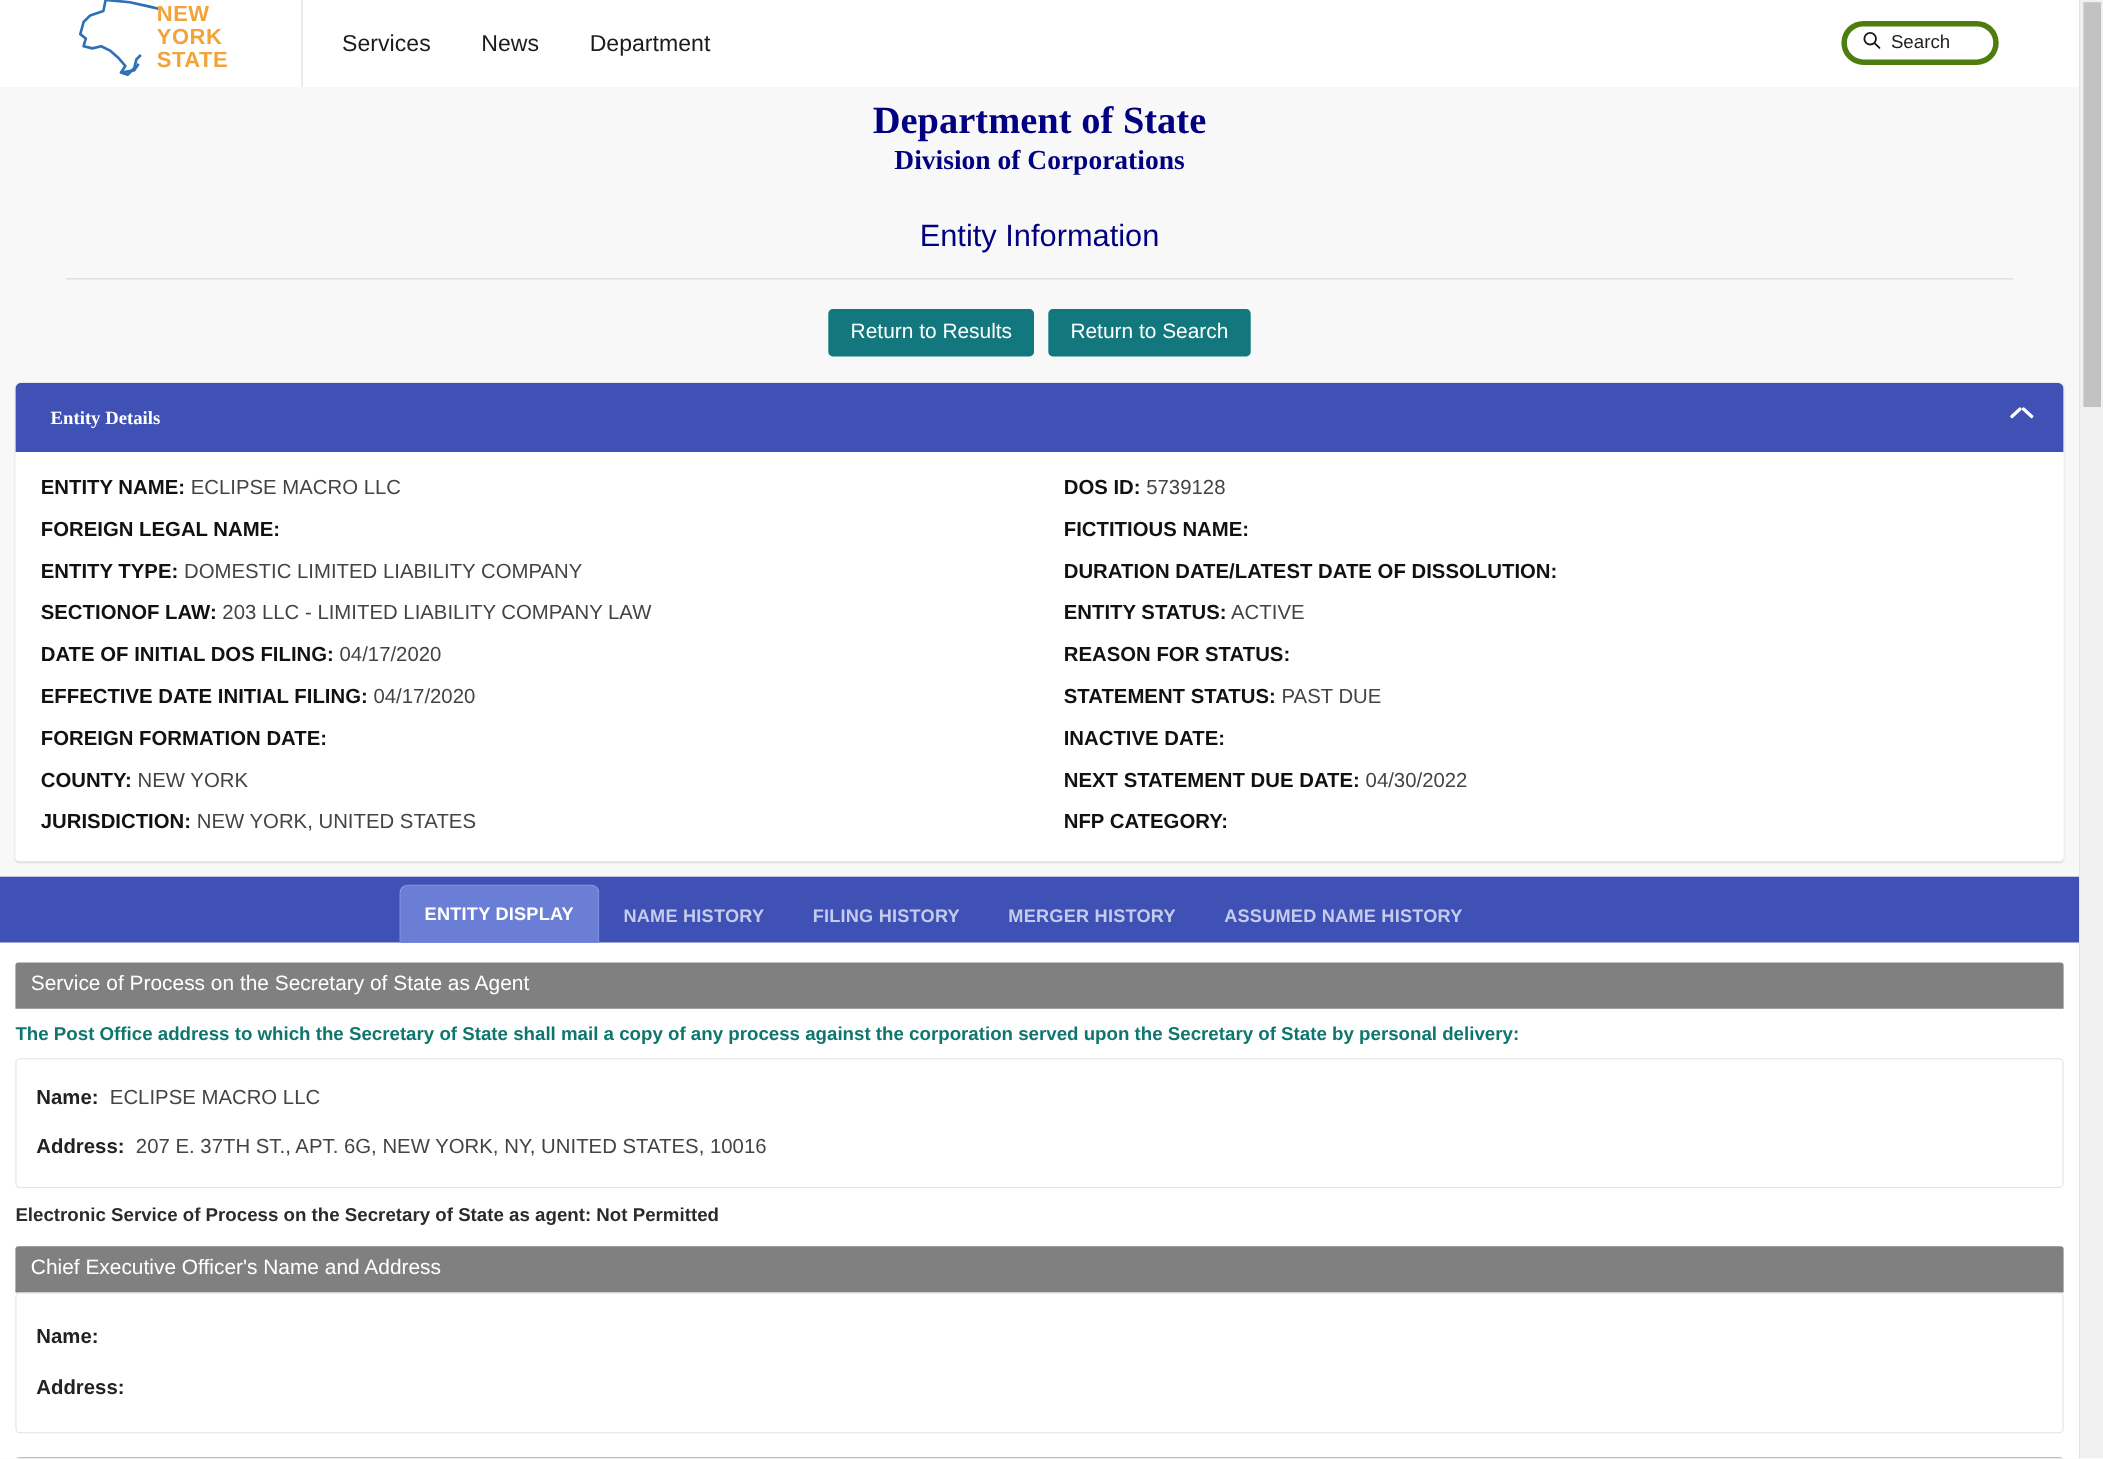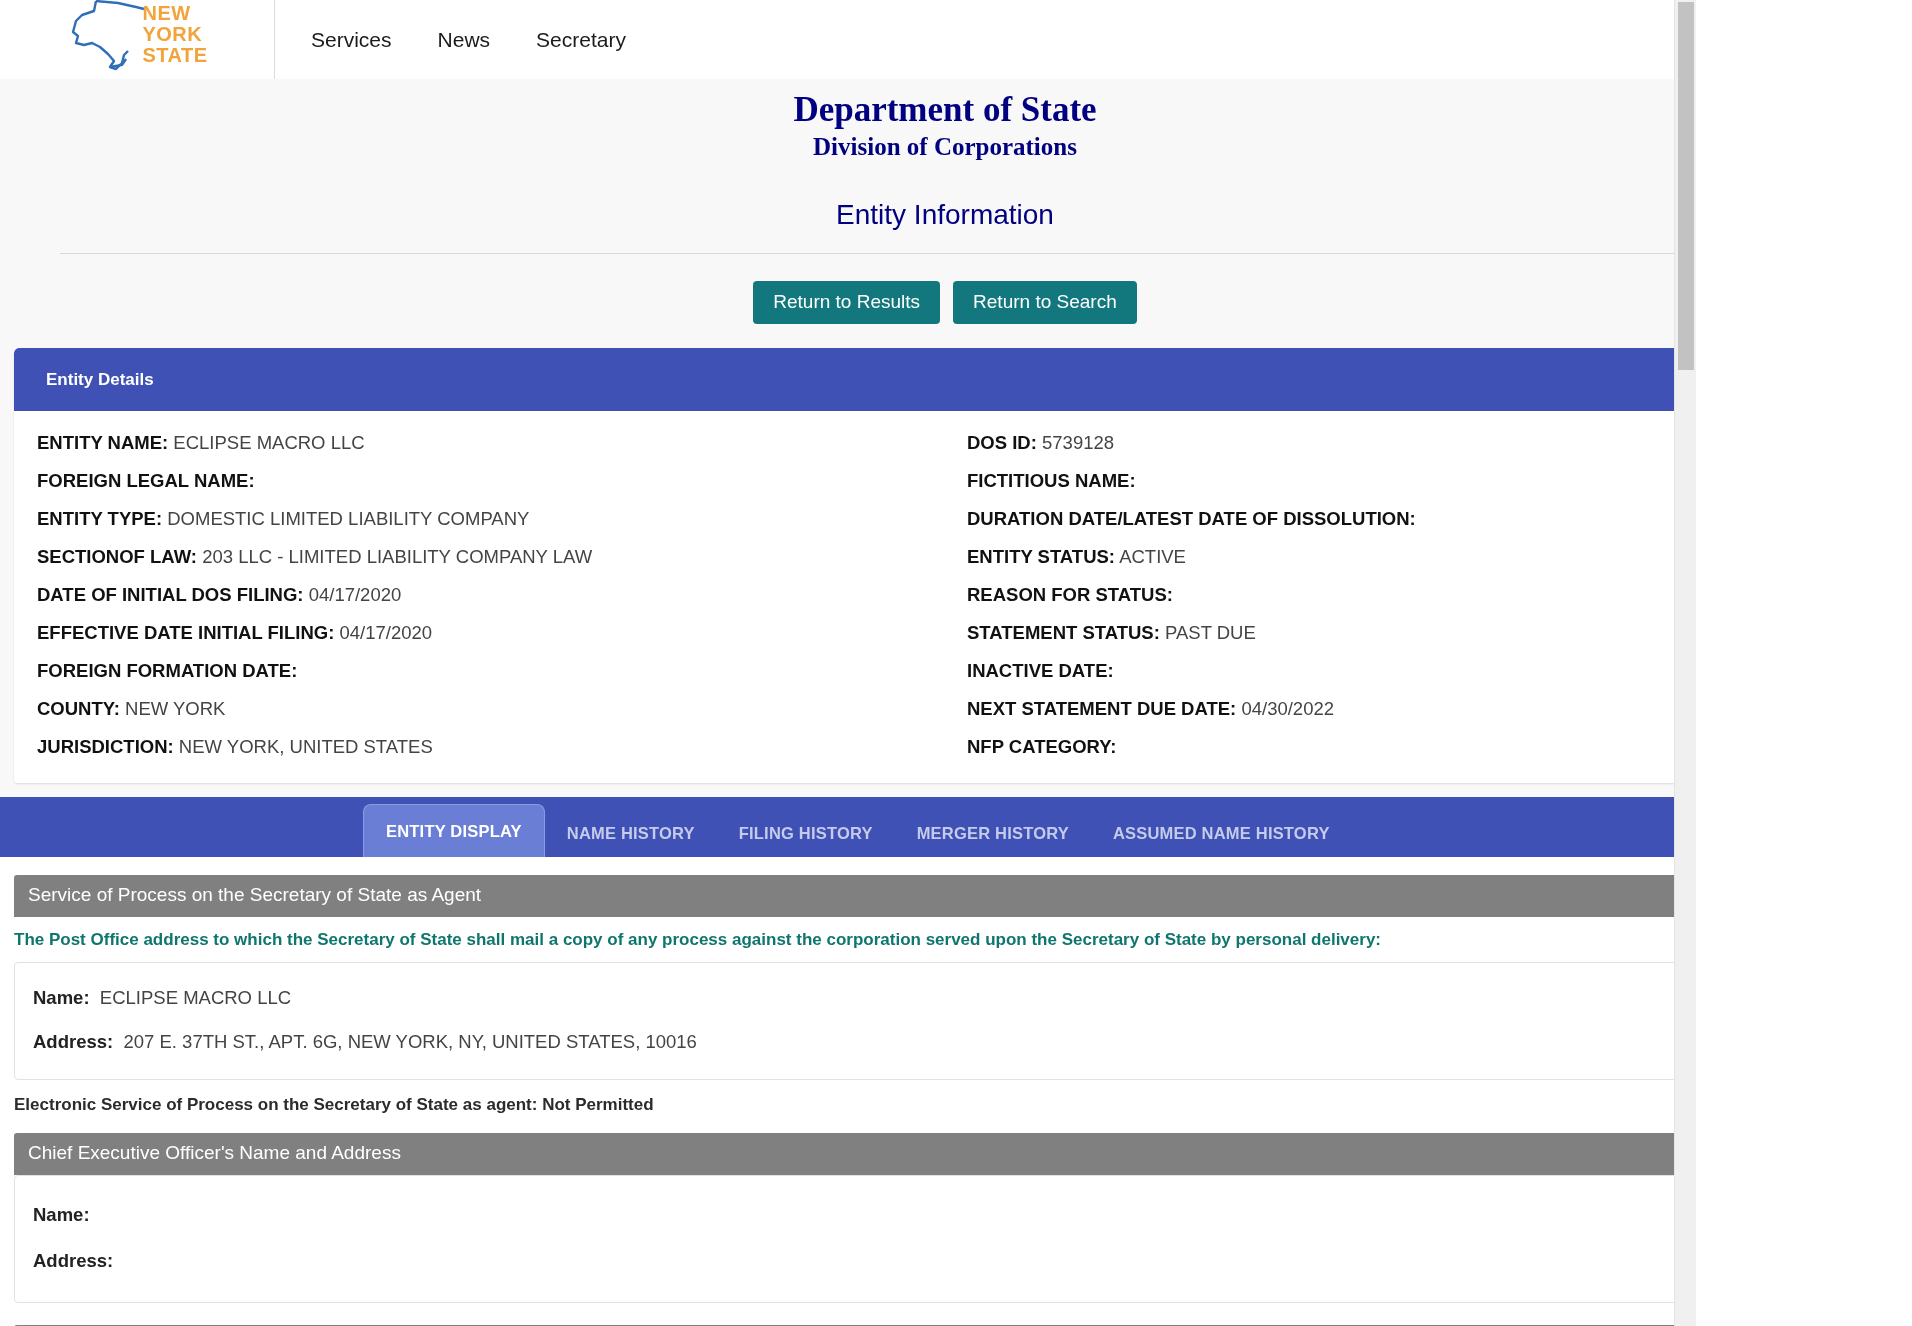--- a/index.html
+++ b/index.html
@@ -5,21 +5,21 @@
   * { box-sizing: border-box; }
   html, body {
     margin: 0; padding: 0;
     width: 1912px; height: 1326px;
     overflow: hidden;
     background: #ffffff;
     font-family: "Liberation Sans", sans-serif;
   }
   #viewport {
     position: relative;
-    width: 1696px;
+    width: 1912px;
     height: 1326px;
     background: #f7f7f7;
     overflow: hidden;
   }
   #page {
     position: absolute;
     left: 0; top: 0;
     width: 1890px;
     height: 1326px;
     background: #f8f8f8;
@@ -147,21 +147,21 @@
     height: 63px;
     display: flex;
     align-items: center;
     justify-content: space-between;
     padding: 0 28px 0 32px;
     border-radius: 5px 5px 0 0;
   }
   .panel-head-title {
     font-size: 17px;
     font-weight: bold;
-    font-family: Liberation Sans, sans-serif;
+    font-family: Liberation Serif, serif;
   }
   .chev {
     width: 20px; height: 12px;
     position: relative;
   }
   .chev:before, .chev:after {
     content: "";
     position: absolute;
     top: 4px;
     width: 13px; height: 3.4px;
@@ -297,21 +297,21 @@
             <span class="logo-text">NEW</span>
             <span class="logo-text">YORK</span>
             <span class="logo-text">STATE</span>
           </span>
         </div>
       </div>
 
       <div class="gnav-links">
         <a href="#">Services</a>
         <a href="#">News</a>
-        <a href="#">Secretary</a>
+        <a href="#">Department</a>
       </div>
 
       <div class="gnav-search">
         <span>
           <svg width="17" height="17" viewBox="0 0 18 18" fill="none">
             <circle cx="7.6" cy="7.6" r="5.6" stroke="#1b1b1b" stroke-width="1.8"></circle>
             <line x1="11.8" y1="11.8" x2="16.5" y2="16.5" stroke="#1b1b1b" stroke-width="1.8" stroke-linecap="round"></line>
           </svg>
         </span>
         <span class="sr-label">Search</span>

